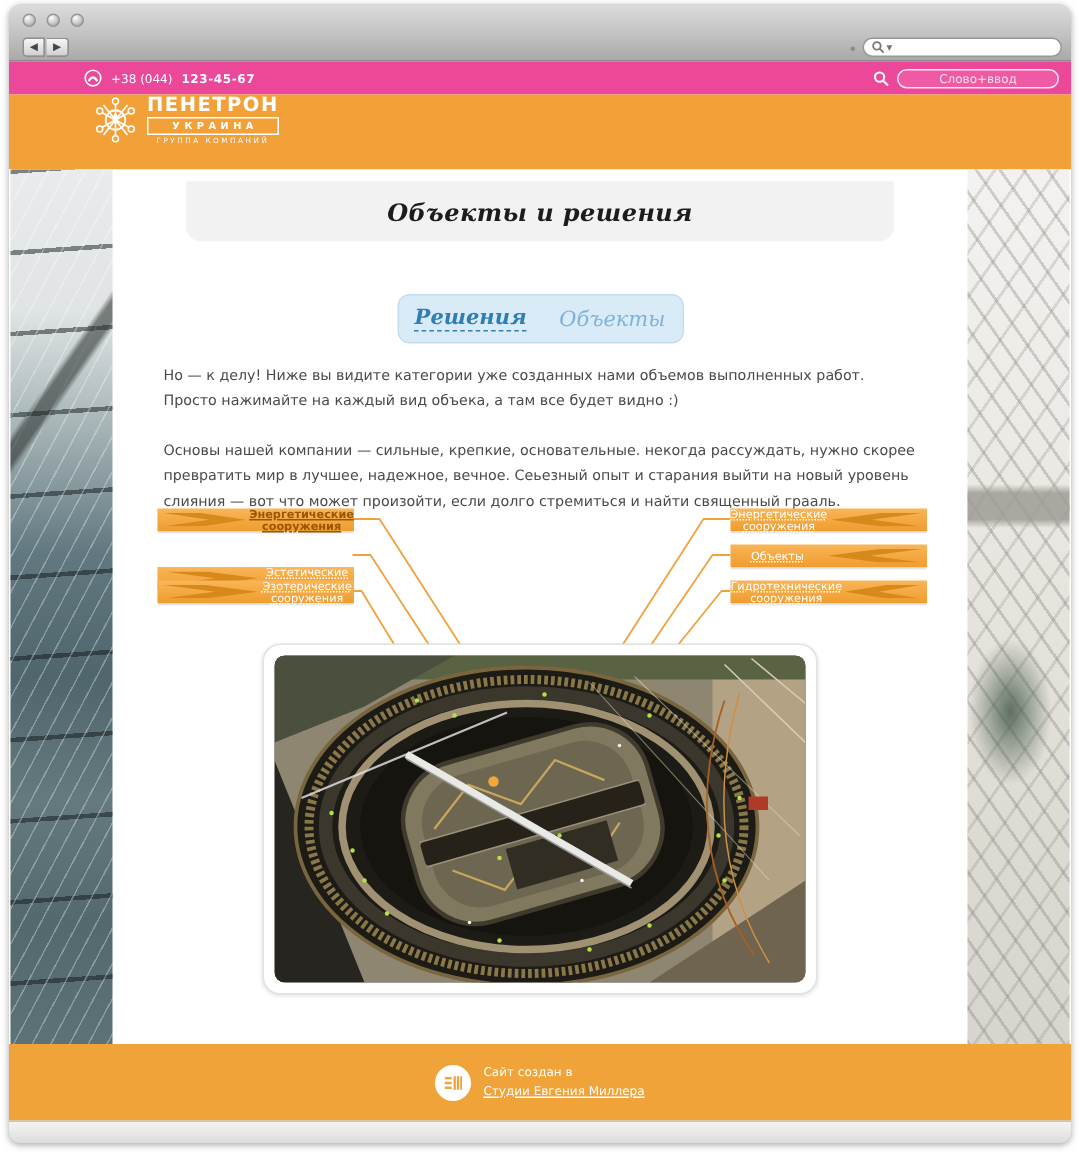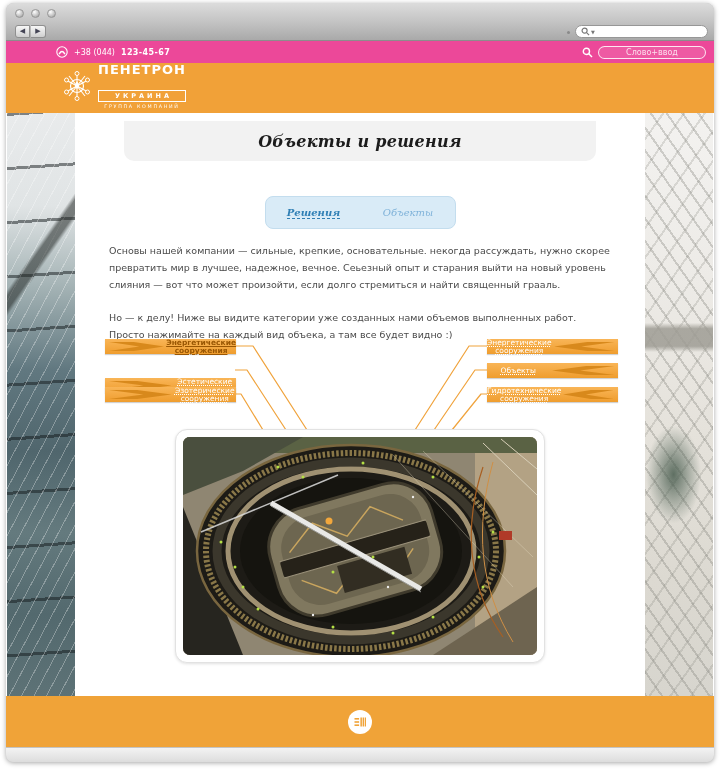--- a/index.html
+++ b/index.html
@@ -45,21 +45,21 @@
   .pill { width:108px; height:13px; border:1px solid rgba(255,255,255,.85);
           border-radius:8px; background:rgba(255,255,255,.10);
           color:rgba(255,255,255,.8); font-size:8px; text-align:center; line-height:11px; cursor:text; }
 
   .navbar { height:50px; background:#f1a138; display:flex; align-items:flex-start;
             padding:0 26px 0 56px; flex:none; }
   .logo { display:flex; align-items:center; gap:6px; margin-right:26px; cursor:pointer; }
   .logo-text { color:#fff; text-align:center; }
   .logo-l1 { font-size:13px; font-weight:bold; letter-spacing:1px; line-height:13px; }
   .logo-l2 { border:1px solid #fff; font-size:6.5px; font-weight:bold;
-             letter-spacing:3px; padding:1px 0 1px 3px; margin-top:14px; }
+             letter-spacing:3px; padding:1px 0 1px 3px; margin-top:1px; }
   .logo-l3 { font-size:4.8px; letter-spacing:1.7px; margin-top:2px; }
   .nav { flex:1; display:flex; justify-content:space-between; align-items:center; }
   .nav-item { position:relative; z-index:0; color:#fff; font-size:8px; font-weight:bold;
               text-transform:uppercase; text-align:center; text-decoration:underline;
               line-height:1.4; letter-spacing:.2px; max-width:78px; cursor:pointer; }
   .nav-item.w2 { max-width:58px; }
   .nav-item.active { text-decoration:none; }
   .nav-item.active::before { content:""; position:absolute; inset:-16px -22px; z-index:-1;
       background:radial-gradient(ellipse at center, rgba(255,255,255,.95) 0%, rgba(255,255,255,0) 70%); }
 
@@ -81,21 +81,21 @@
   .content { position:absolute; left:69px; top:0; width:570px; height:100%; }
 
   .banner { margin:8px auto 0; width:472px; height:40px; background:#f2f2f2;
             border-radius:0 0 10px 10px; display:flex; align-items:center; justify-content:center; }
   .banner h1 { font-family:"DejaVu Serif", serif; font-style:italic; font-weight:bold;
                font-size:16px; color:#1c1c1c; letter-spacing:.3px; }
 
   .tabs { margin:35px auto 0; width:191px; height:33px; background:#d9ebf7;
           border:1px solid #c3ddee; border-radius:8px;
           display:flex; align-items:center; justify-content:space-around; }
-  .tab { font-family:"DejaVu Serif", serif; font-style:italic; font-size:10px;
+  .tab { font-family:"DejaVu Serif", serif; font-style:italic; font-size:14px;
          color:#7fb2d9; cursor:pointer; }
   .tab.active { color:#2f7fb5; font-weight:bold; border-bottom:1px dashed #2f7fb5; }
 
   .copy { margin:13px auto 0; width:502px; font-size:9.5px; line-height:17px; color:#4a4a4a; }
   .copy p + p { margin-top:16px; }
 
   
   .connectors { position:absolute; left:0; top:0; width:570px; height:583px; pointer-events:none; }
   .tag { position:absolute; width:131px; height:15px;
          background:linear-gradient(#f9b557,#ef9d2e); box-shadow:0 1px 1px rgba(0,0,0,.18);
@@ -206,22 +206,22 @@
           <div class="banner">
             <h1>Объекты и решения</h1>
           </div>
 
           <div class="tabs">
             <span class="tab active">Решения</span>
             <span class="tab">Объекты</span>
           </div>
 
           <div class="copy">
+            <p>Но — к делу! Ниже вы видите категории уже созданных нами объемов выполненных работ. Просто нажимайте на каждый вид объека, а там все будет видно :)</p>
             <p>Основы нашей компании — сильные, крепкие, основательные. некогда рассуждать, нужно скорее превратить мир в лучшее, надежное, вечное. Сеьезный опыт и старания выйти на новый уровень слияния — вот что может произойти, если долго стремиться и найти священный грааль.</p>
-            <p>Но — к делу! Ниже вы видите категории уже созданных нами объемов выполненных работ. Просто нажимайте на каждый вид объека, а там все будет видно :)</p>
           </div>
 
           <svg class="connectors" viewBox="0 0 570 583">
             <g fill="none" stroke="#f0a33c" stroke-width="1.2" stroke-linejoin="round">
               <path d="M160,233 h18 L232,317"></path>
               <path d="M160,257 h12 L211,317"></path>
               <path d="M160,281 h6  L188,317"></path>
               <path d="M412,233 h-18 L340,317"></path>
               <path d="M412,257 h-12 L359,317"></path>
               <path d="M412,281 h-6  L377,317"></path>
@@ -324,19 +324,23 @@
             <g fill="#f0a338">
               <rect x="0.5" y="2" width="4.6" height="1.6"></rect>
               <rect x="0.5" y="5.2" width="4.6" height="1.6"></rect>
               <rect x="0.5" y="8.4" width="4.6" height="1.6"></rect>
               <rect x="6.4" y="1.5" width="1.5" height="9"></rect>
               <rect x="8.6" y="1.5" width="1.5" height="9"></rect>
               <rect x="10.8" y="1.5" width="1.2" height="9"></rect>
             </g>
           </svg>
         </div>
+        <div class="credit-text">
+          <div>Сайт создан в</div>
+          <div class="u">Студии Евгения Миллера</div>
+        </div>
       </div>
 
     </div>
 
     <div class="bottombar"></div>
   </div>
 </div>
 
 </body></html>

